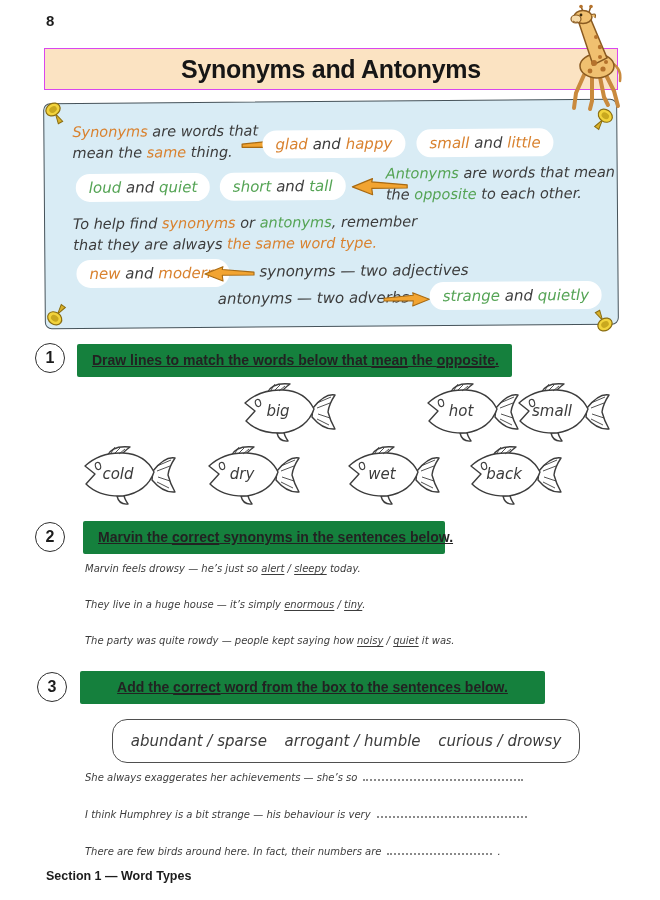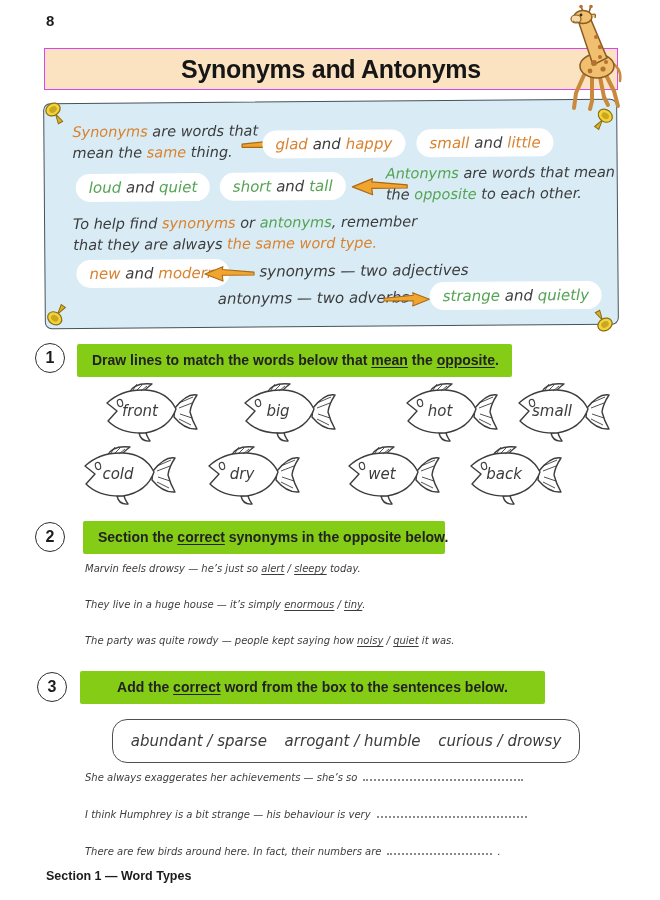--- a/index.html
+++ b/index.html
@@ -21,22 +21,22 @@
   .info-box{position:absolute;left:44px;top:101px;width:574px;height:226px;background:#d9ecf5;
         border:1.6px solid #46535a;border-radius:7px;box-sizing:border-box;transform:rotate(-0.45deg);}
   .pin{position:absolute;width:26px;height:26px;z-index:6;}
   .pill{position:absolute;background:#ffffff;border-radius:15px;height:28px;line-height:28px;
         padding:0 13px;font-size:15px;white-space:nowrap;}
   .info-text{position:absolute;font-size:14.5px;line-height:21px;white-space:nowrap;}
   .info-label{position:absolute;font-size:15px;white-space:nowrap;}
   .q-circle{position:absolute;width:30px;height:30px;border:1.7px solid #2e2e2e;border-radius:50%;
         box-sizing:border-box;display:flex;align-items:center;justify-content:center;
         font-family:"Liberation Sans",sans-serif;font-weight:700;font-size:16px;color:#1c1c1c;background:#fff;}
-  .q-bar{position:absolute;height:33px;line-height:33px;background:#84cc16;border-radius:2px;
-        padding:0 15px;font-size:14px;white-space:nowrap;box-sizing:border-box;}
+  .q-bar{position:absolute;height:33px;line-height:33px;background:#15803d;border-radius:2px;
+        padding:0 15px;font-size:14px;white-space:nowrap;box-sizing:border-box;text-decoration:underline;}
   .fish{position:absolute;width:106px;height:62px;}
   .fish svg{position:absolute;left:0;top:0;}
   .fish-word{position:absolute;left:10px;top:21px;width:72px;text-align:center;font-size:15px;}
   .sentence{position:absolute;left:85px;font-size:10px;white-space:nowrap;}
   .blank{display:inline-block;border-bottom:2px dotted #8a8a8a;height:13px;margin:0 5px 0 6px;vertical-align:baseline;}
   .word-box{position:absolute;left:112px;top:719px;width:468px;height:44px;border:1.6px solid #4f4f4f;
         border-radius:15px;box-sizing:border-box;display:flex;align-items:center;justify-content:space-evenly;}
   .word-box span{font-size:15px;white-space:nowrap;}
   .footer{position:absolute;left:46px;top:869px;font-family:"Liberation Sans",sans-serif;
         font-weight:700;font-size:12.5px;color:#1c1c1c;}
@@ -170,51 +170,36 @@
       </g>
   </svg>
 
   <div class="q-circle" style="left:35px;top:343px;">
     <span>1</span>
   </div>
   <div class="q-bar inst" style="left:77px;top:344px;width:435px;">
     <span>Draw lines to match the words below that </span><span class="u">mean</span><span> the </span><span class="u">opposite</span><span>.</span>
   </div>
 
-  <div class="fish" style="left:94px;top:381px;">
-    <svg width="106" height="62" viewBox="0 0 104 62">
-      <g fill="#fff" stroke="#3d3d3d" stroke-width="1.4" stroke-linejoin="round">
-        <path d="M80 27 Q92 12 102 14 Q96 23 95 31 Q97 39 102 48 Q90 49 79 36 Z"></path>
-        <path d="M34 12 Q39 1 57 3 Q50 8 47 13 Z"></path>
-        <path d="M44 52 Q46 61 55 60 Q51 54 51 51 Z"></path>
-        <path d="M22 30 L12 22 Q27 8 50 9 Q72 10 81 28 Q74 48 50 52 Q26 53 13 40 Z"></path>
-      </g>
-      <g stroke="#3d3d3d" stroke-width="0.9" fill="none">
-        <path d="M84 22 L98 16 M84 27 L97 22 M85 33 L97 37 M84 38 L96 44 M38 9 L42 3 M42 9 L47 4 M46 10 L52 5"></path>
-      </g>
-      <ellipse cx="25" cy="22" rx="2.6" ry="3.6" fill="none" stroke="#3d3d3d" stroke-width="1.1" transform="rotate(-15 25 22)"></ellipse>
-    </svg>
-    <span class="fish-word hw">front</span>
-  </div>
   <div class="fish" style="left:232px;top:381px;">
     <svg width="106" height="62" viewBox="0 0 104 62">
       <g fill="#fff" stroke="#3d3d3d" stroke-width="1.4" stroke-linejoin="round">
         <path d="M80 27 Q92 12 102 14 Q96 23 95 31 Q97 39 102 48 Q90 49 79 36 Z"></path>
         <path d="M34 12 Q39 1 57 3 Q50 8 47 13 Z"></path>
         <path d="M44 52 Q46 61 55 60 Q51 54 51 51 Z"></path>
         <path d="M22 30 L12 22 Q27 8 50 9 Q72 10 81 28 Q74 48 50 52 Q26 53 13 40 Z"></path>
       </g>
       <g stroke="#3d3d3d" stroke-width="0.9" fill="none">
         <path d="M84 22 L98 16 M84 27 L97 22 M85 33 L97 37 M84 38 L96 44 M38 9 L42 3 M42 9 L47 4 M46 10 L52 5"></path>
       </g>
       <ellipse cx="25" cy="22" rx="2.6" ry="3.6" fill="none" stroke="#3d3d3d" stroke-width="1.1" transform="rotate(-15 25 22)"></ellipse>
     </svg>
     <span class="fish-word hw">big</span>
   </div>
-  <div class="fish" style="left:394px;top:381px;">
+  <div class="fish" style="left:415px;top:381px;">
     <svg width="106" height="62" viewBox="0 0 104 62">
       <g fill="#fff" stroke="#3d3d3d" stroke-width="1.4" stroke-linejoin="round">
         <path d="M80 27 Q92 12 102 14 Q96 23 95 31 Q97 39 102 48 Q90 49 79 36 Z"></path>
         <path d="M34 12 Q39 1 57 3 Q50 8 47 13 Z"></path>
         <path d="M44 52 Q46 61 55 60 Q51 54 51 51 Z"></path>
         <path d="M22 30 L12 22 Q27 8 50 9 Q72 10 81 28 Q74 48 50 52 Q26 53 13 40 Z"></path>
       </g>
       <g stroke="#3d3d3d" stroke-width="0.9" fill="none">
         <path d="M84 22 L98 16 M84 27 L97 22 M85 33 L97 37 M84 38 L96 44 M38 9 L42 3 M42 9 L47 4 M46 10 L52 5"></path>
       </g>
@@ -296,21 +281,21 @@
       </g>
       <ellipse cx="25" cy="22" rx="2.6" ry="3.6" fill="none" stroke="#3d3d3d" stroke-width="1.1" transform="rotate(-15 25 22)"></ellipse>
     </svg>
     <span class="fish-word hw">back</span>
   </div>
 
   <div class="q-circle" style="left:35px;top:522px;">
     <span>2</span>
   </div>
   <div class="q-bar inst" style="left:83px;top:521px;width:362px;">
-    <span>Section the </span><span class="u">correct</span><span> synonyms in the opposite below.</span>
+    <span>Marvin the </span><span class="u">correct</span><span> synonyms in the sentences below.</span>
   </div>
 
   <div class="sentence hw" style="top:563px;">
     <span>Marvin feels drowsy — he’s just so </span><span class="u">alert</span><span> / </span><span class="u">sleepy</span><span> today.</span>
   </div>
   <div class="sentence hw" style="top:599px;">
     <span>They live in a huge house — it’s simply </span><span class="u">enormous</span><span> / </span><span class="u">tiny</span><span>.</span>
   </div>
   <div class="sentence hw" style="top:635px;">
     <span>The party was quite rowdy — people kept saying how </span><span class="u">noisy</span><span> / </span><span class="u">quiet</span><span> it was.</span>

